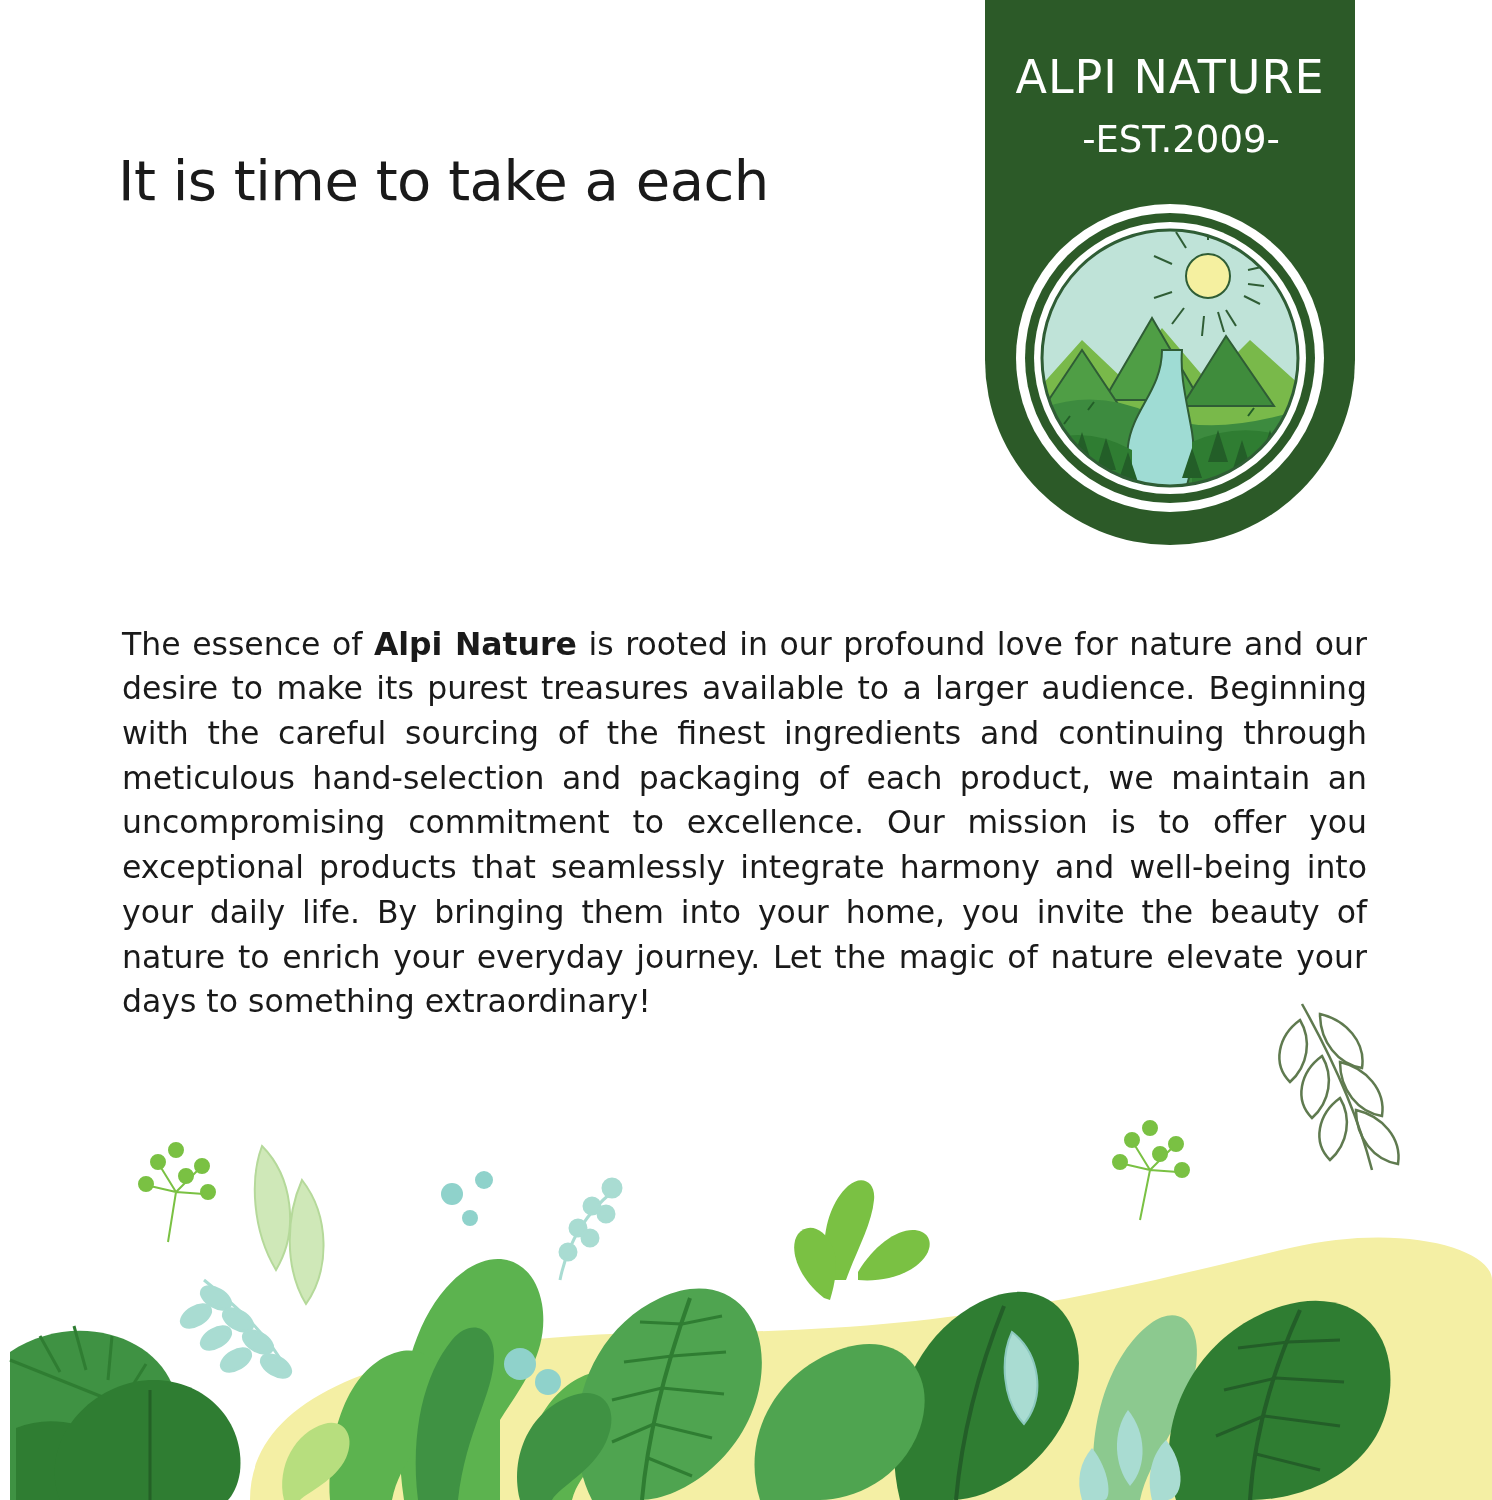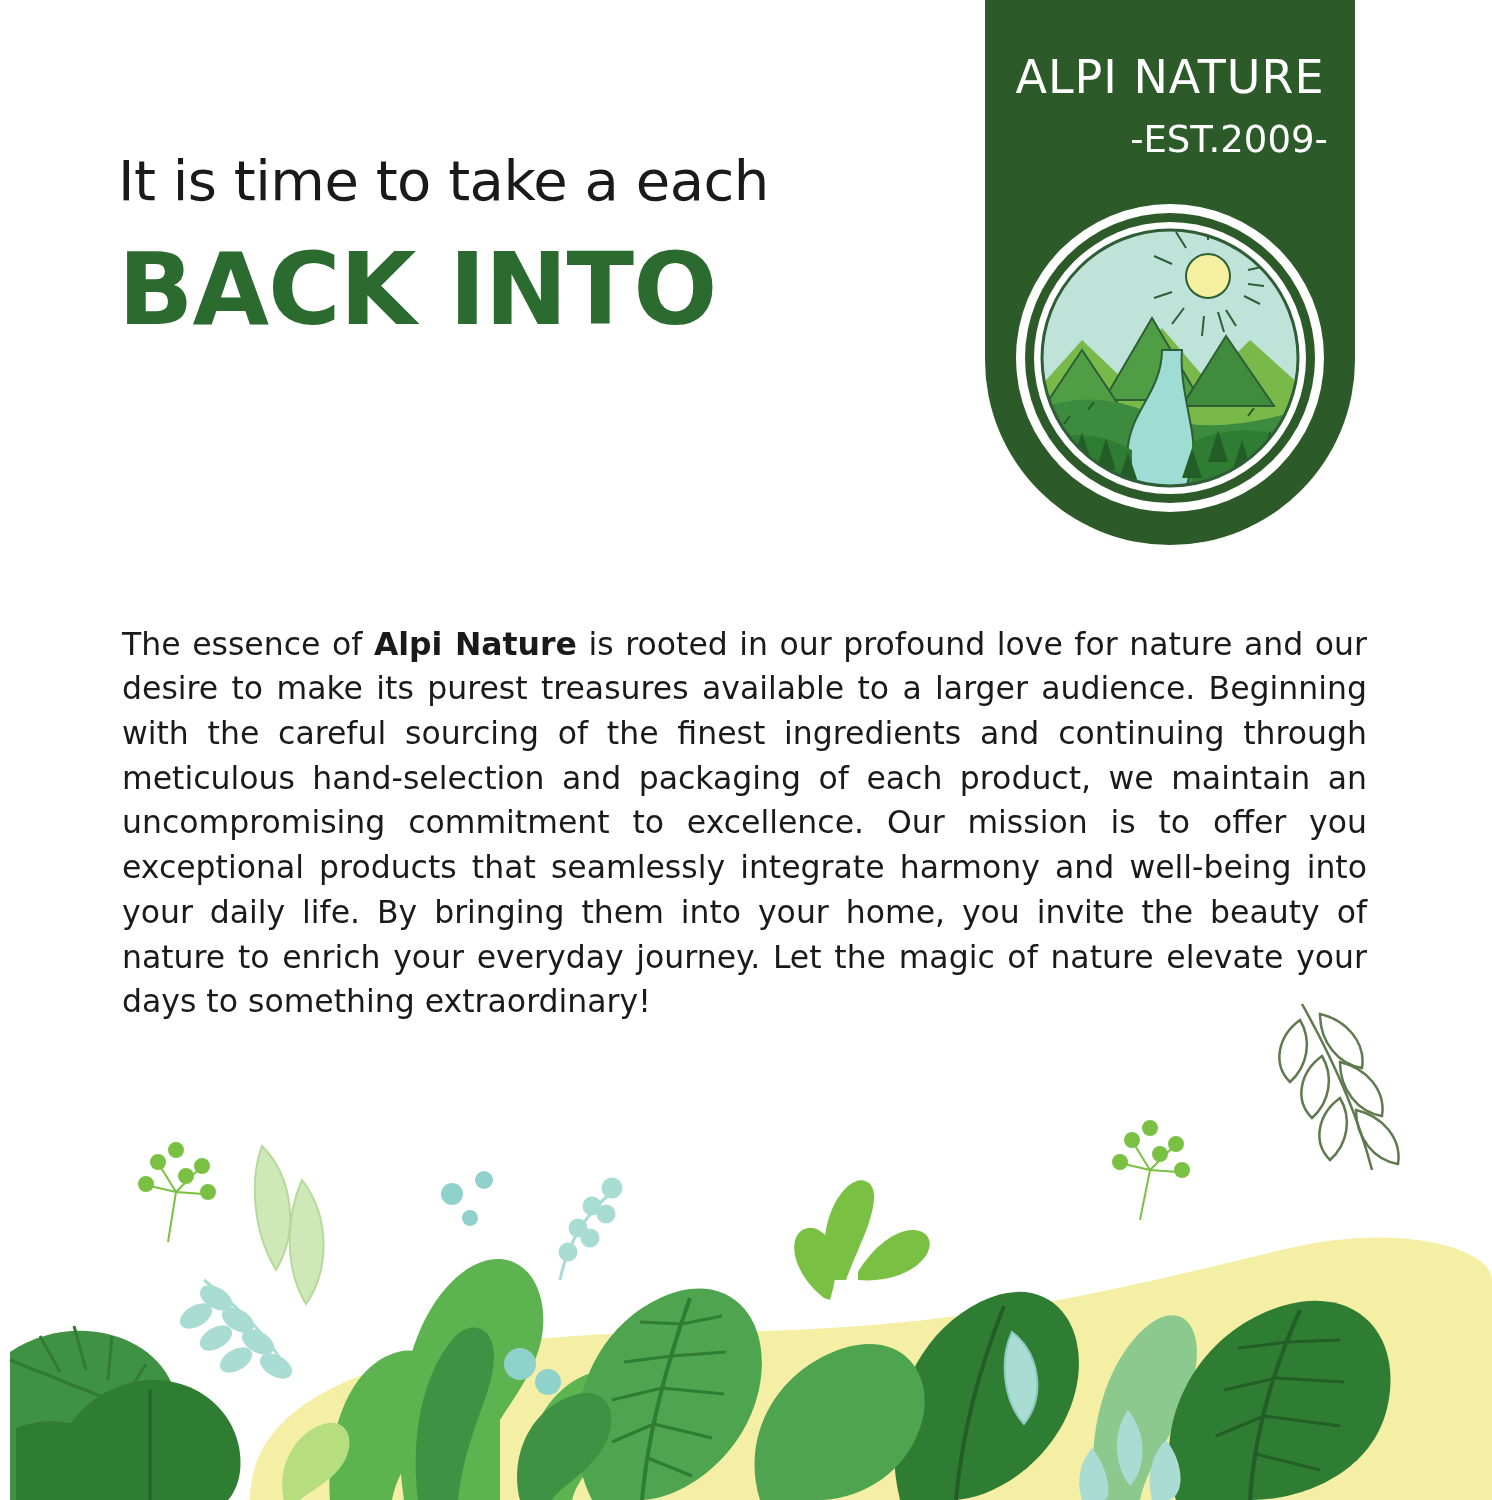--- a/index.html
+++ b/index.html
@@ -49,21 +49,20 @@
   .badge-sub {
     position: absolute;
     top: 118px;
     left: 0;
     width: 392px;
     text-align: center;
     color: #ffffff;
     font-size: 37px;
     letter-spacing: 0px;
     font-family: "DejaVu Sans", sans-serif;
-    margin-left: 48px;
   }
   .badge-emblem {
     position: absolute;
     top: 200px;
     left: 27px;
     width: 316px;
     height: 316px;
   }
 
   
@@ -115,21 +114,20 @@
   }
 </style>
 </head>
 <body>
 
 <div class="page">
 
   <div class="headline-wrap">
     <div class="headline-top">It is time to take a each</div>
     <div class="headline-main">
-      <div>BACK INTO</div>
     </div>
   </div>
 
   <div class="badge">
     <div class="badge-title">ALPI NATURE</div>
     <div class="badge-sub">-EST.2009-</div>
 
     <svg class="badge-emblem" viewBox="0 0 316 316">
       <circle cx="158" cy="158" r="154" fill="#ffffff"></circle>
       <circle cx="158" cy="158" r="145" fill="#2c5a28"></circle>

